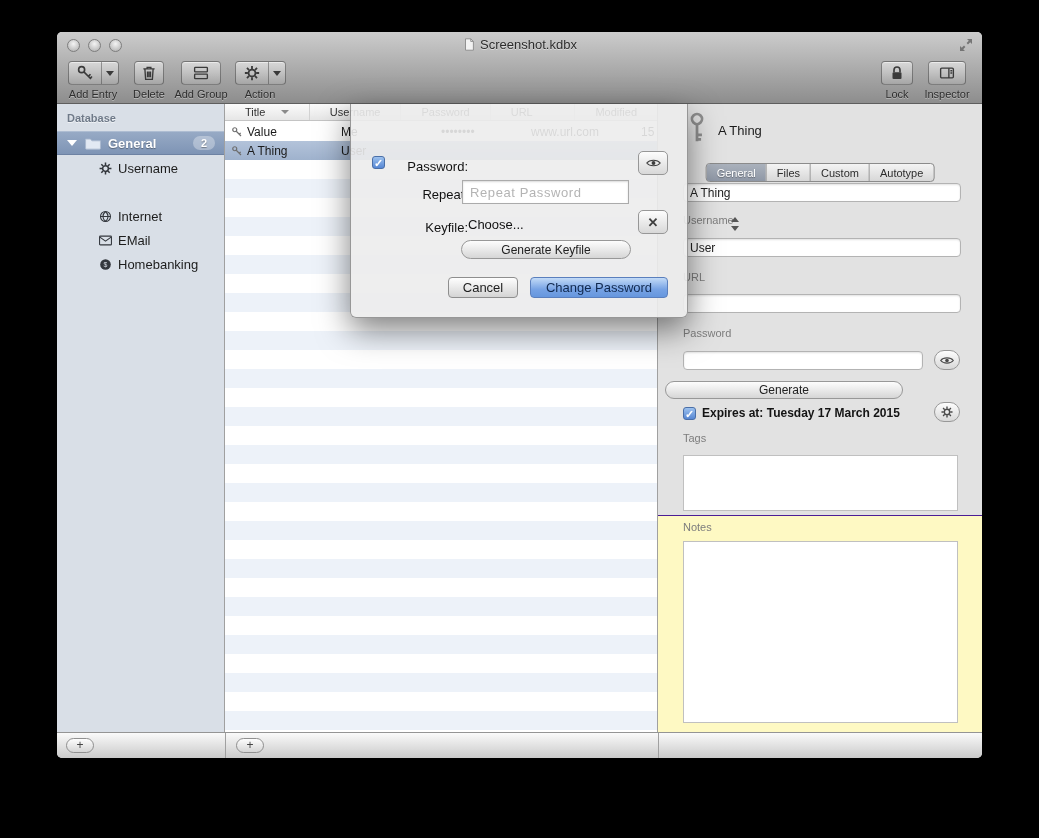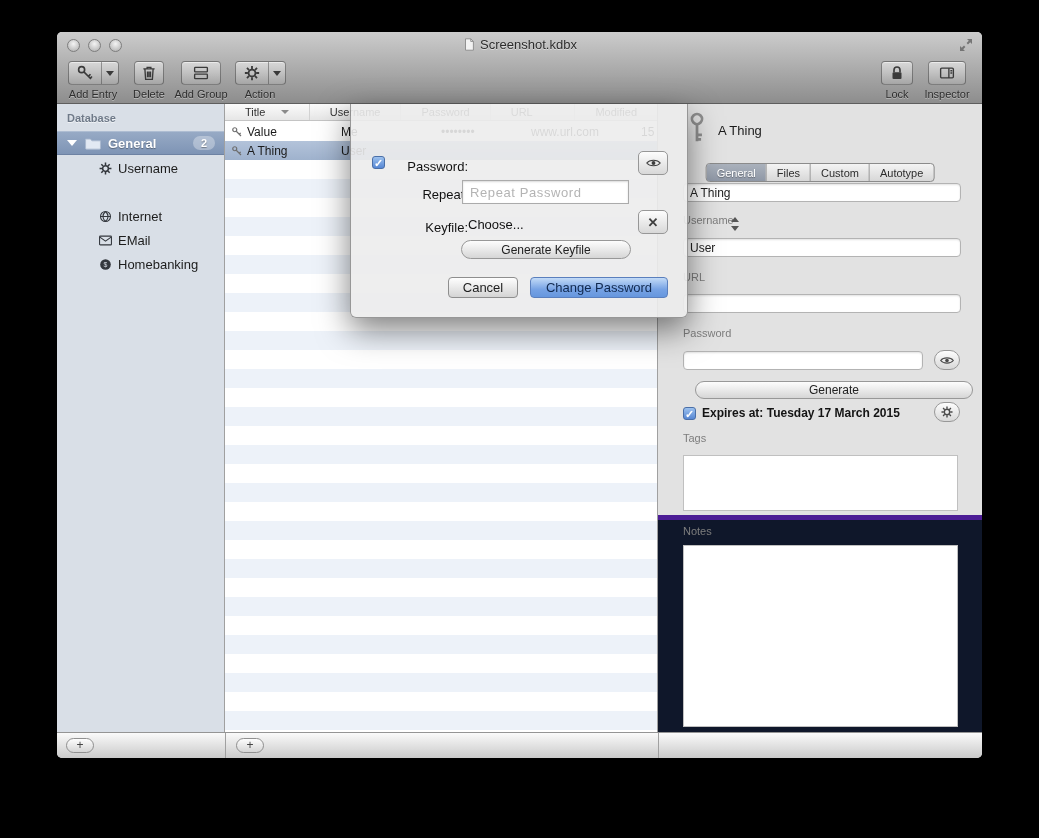--- a/index.html
+++ b/index.html
@@ -98,34 +98,34 @@
   .tab + .tab { border-left:1px solid #9a9a9a; }
   .tab.sel { background:linear-gradient(#aab1bc,#8f98a6); color:#fff;
              text-shadow:0 1px 1px rgba(0,0,0,.35); }
   .fld { position:absolute; left:25px; width:278px; height:19px; border:1px solid #b3b3b3;
          border-radius:4px; background:#fff; font-size:12px; color:#222; padding:0 6px;
          box-shadow:inset 0 1px 2px rgba(0,0,0,.12); outline:none; }
   .flabel { position:absolute; left:25px; font-size:11px; color:#7d7d7d; }
   .roundbtn { position:absolute; left:276px; width:26px; height:20px; border-radius:10px;
               border:1px solid #989898; background:linear-gradient(#fdfdfd,#d8d8d8);
               display:flex; align-items:center; justify-content:center; color:#4a4a4a; }
-  .capbtn { position:absolute; left:37px; width:278px; height:18px; border-radius:9px;
+  .capbtn { position:absolute; left:7px; width:238px; height:18px; border-radius:9px;
             border:1px solid #989898; background:linear-gradient(#fdfdfd,#d6d6d6);
             font-size:12px; color:#222; display:flex; align-items:center; justify-content:center; }
   .chk { width:13px; height:13px; border-radius:3px;
          background:linear-gradient(#9cc1ee,#5787d4); border:1px solid #4a6fa8;
          color:#fff; font-size:11px; font-weight:bold; line-height:12px; text-align:center; }
   .expires-row { position:absolute; left:25px; top:299px; height:20px; display:flex;
                  align-items:center; gap:6px; }
   .expires-row .lbl { font-size:12px; font-weight:bold; color:#141414; }
   .bigbox { position:absolute; left:25px; width:275px; background:#fff;
             border:1px solid #c0c0c0; resize:none; outline:none;
             font-size:12px; font-family:"Liberation Sans",sans-serif; }
   .notes-sec { position:absolute; left:0; right:0; top:411px; bottom:0;
-               background:#0f172a; border-top:5px solid #4c1d95; }
+               background:#fef9c3; border-top:1px solid #4c1d95; }
   
   .bottombar { position:absolute; left:0; right:0; bottom:0; height:26px;
                background:linear-gradient(#fafafa,#cacaca); border-top:1px solid #949494;
                border-radius:0 0 5px 5px; }
   .bottombar .vdiv { position:absolute; top:0; bottom:0; width:1px; background:#a0a0a0; }
   .plusbtn { position:absolute; top:5px; width:28px; height:15px; border-radius:8px;
              border:1px solid #8f8f8f; background:linear-gradient(#fdfdfd,#d5d5d5);
              font-size:12px; color:#444; line-height:12px; text-align:center; }
   
   .dialog { position:absolute; left:293px; top:72px; width:338px; height:214px;

